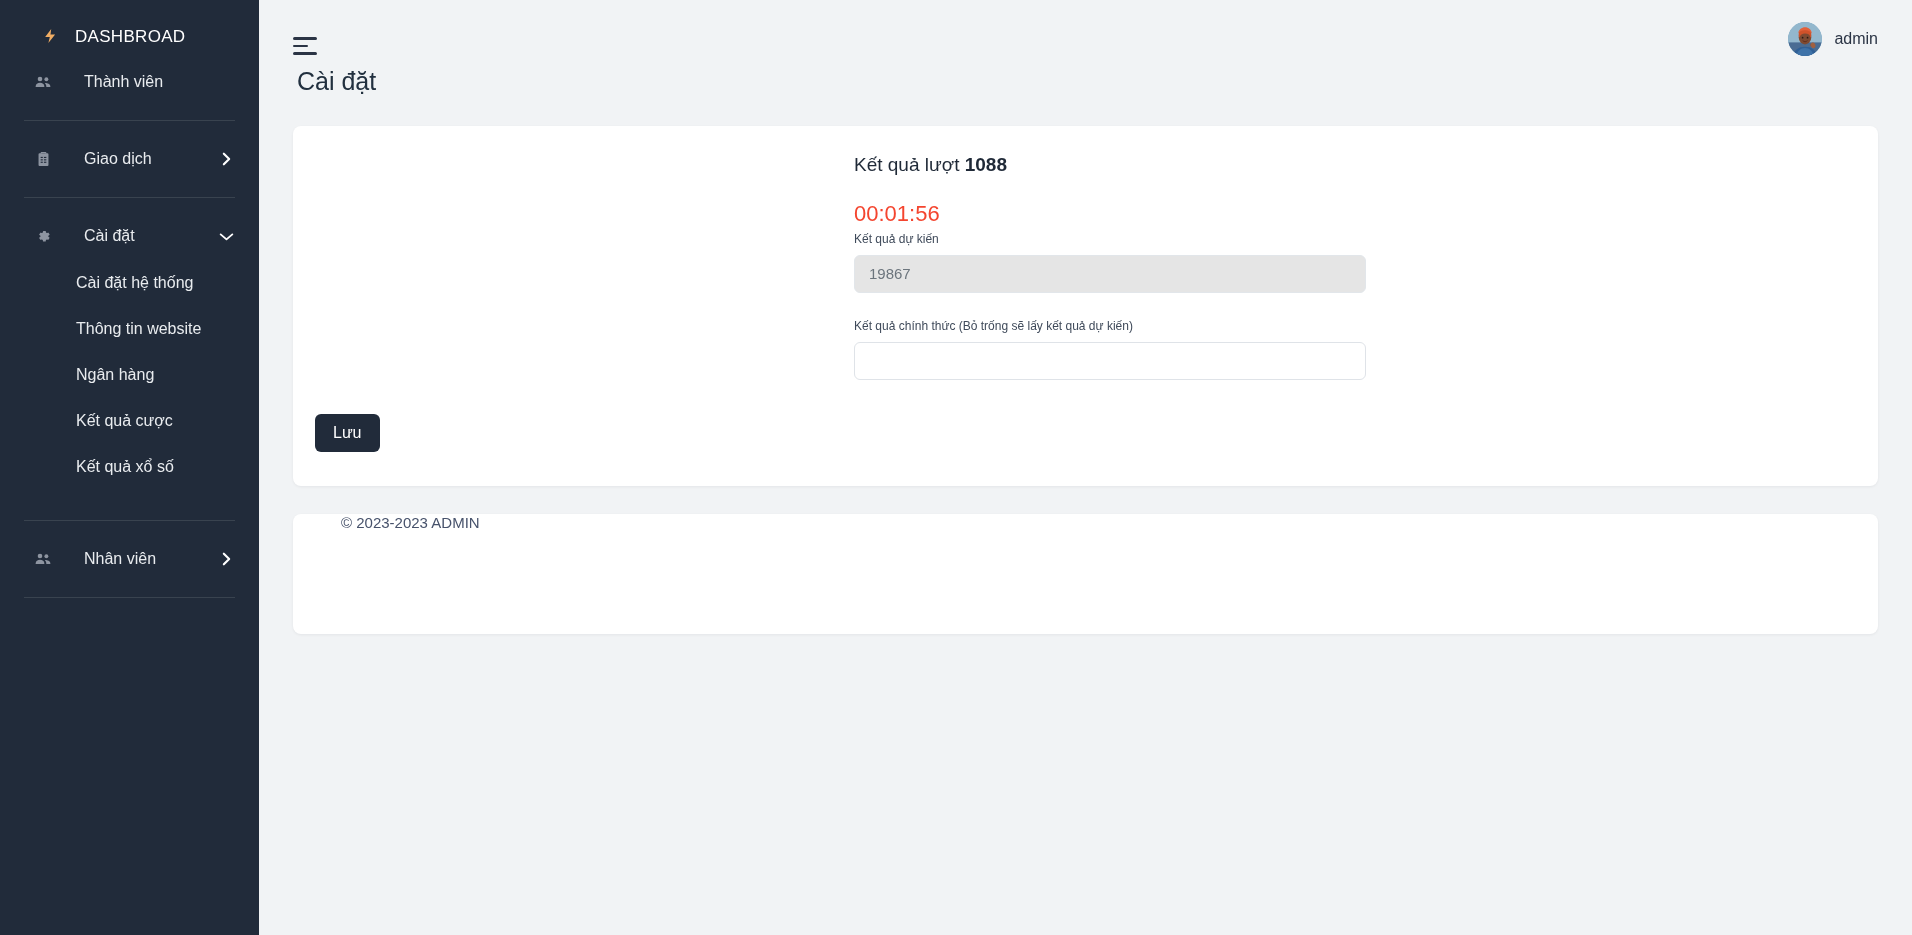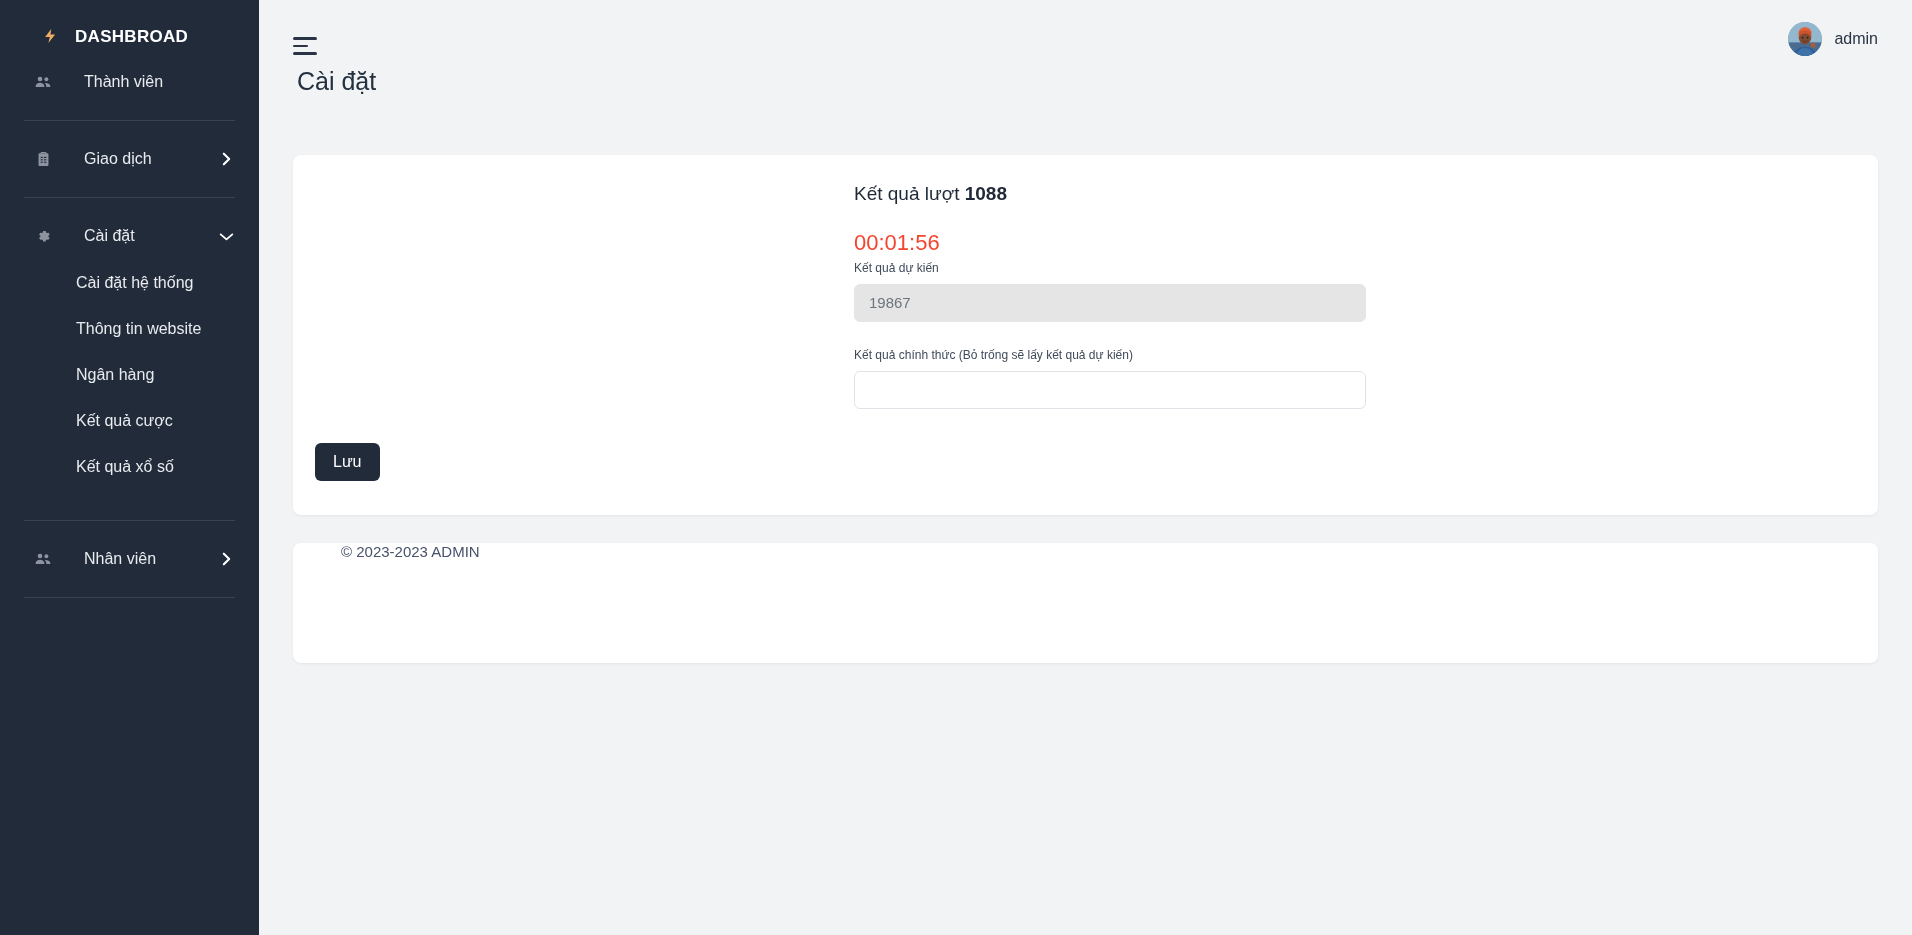--- a/index.html
+++ b/index.html
@@ -38,21 +38,20 @@
   .brand-bolt {
     color: #f0ad64;
     font-size: 20px;
     line-height: 1;
     display: block;
   }
   .brand-text {
     color: #ffffff;
     font-size: 17px;
     letter-spacing: .3px;
-    font-weight: bold;
   }
 
   .nav-item {
     display: flex;
     align-items: center;
     gap: 30px;
     padding: 0 24px 0 32px;
     height: 48px;
     cursor: pointer;
     position: relative;
@@ -169,21 +168,20 @@
   .content {
     padding: 30px 34px 0 34px;
     flex: 1 1 auto;
   }
 
   .card {
     background: #ffffff;
     border-radius: 8px;
     box-shadow: 0 1px 3px rgba(16,24,40,.06);
     padding: 0;
-    margin-top: 29px;
   }
 
   .card-form {
     min-height: 360px;
     position: relative;
     padding: 28px 0 30px 0;
   }
 
   .form-col {
     width: 512px;

